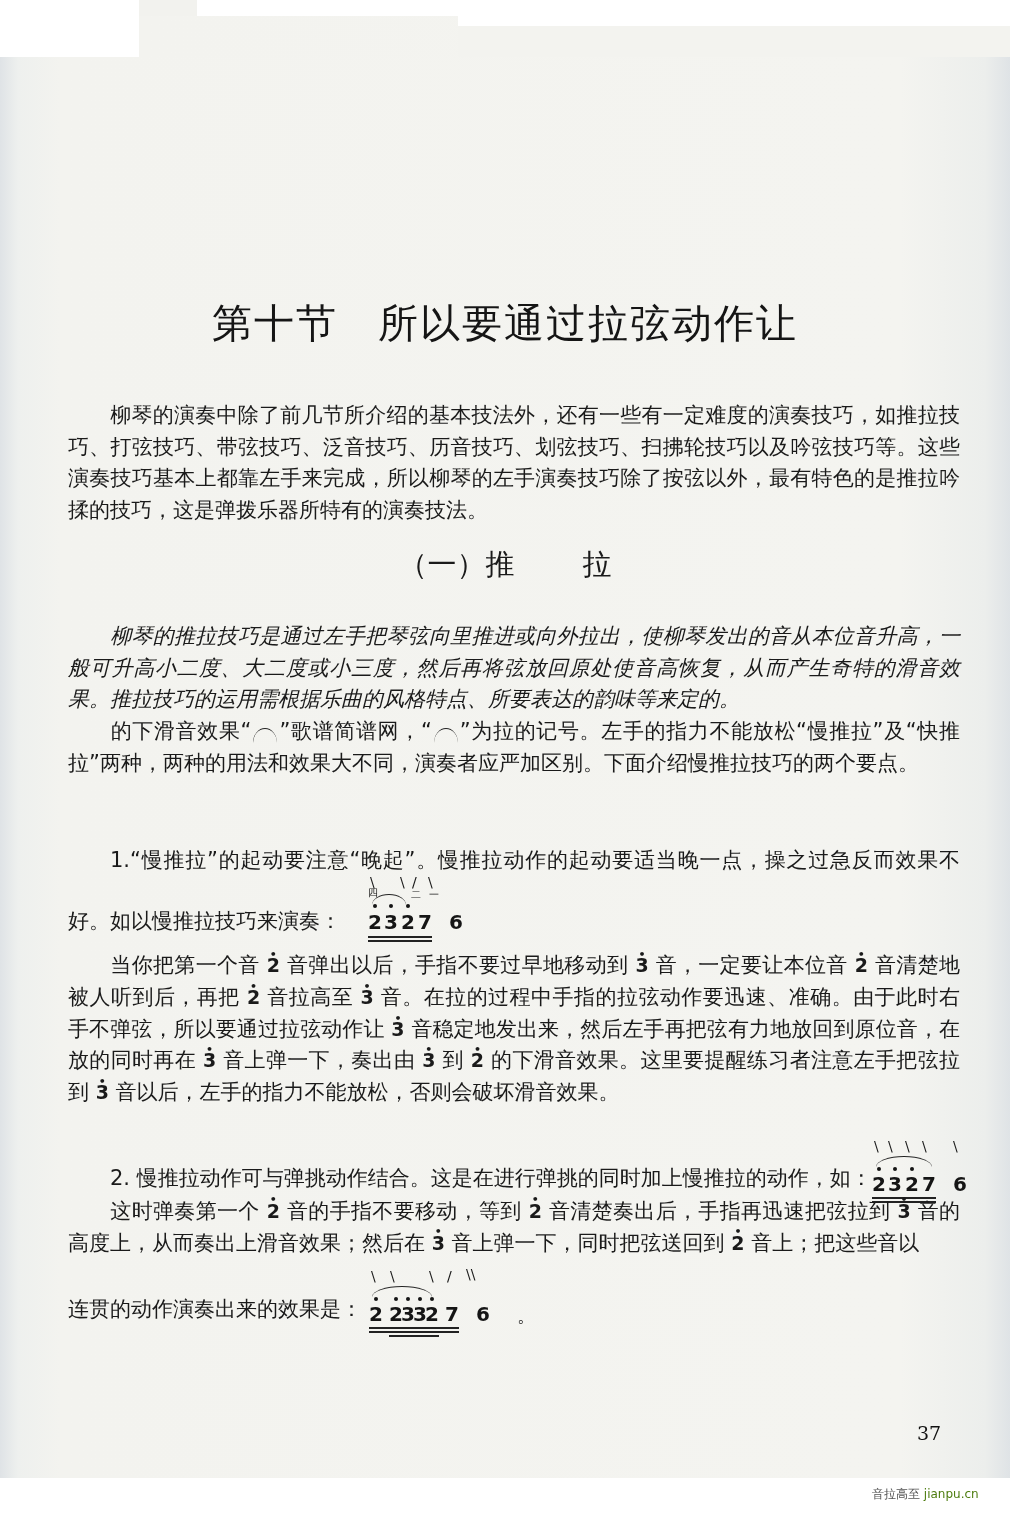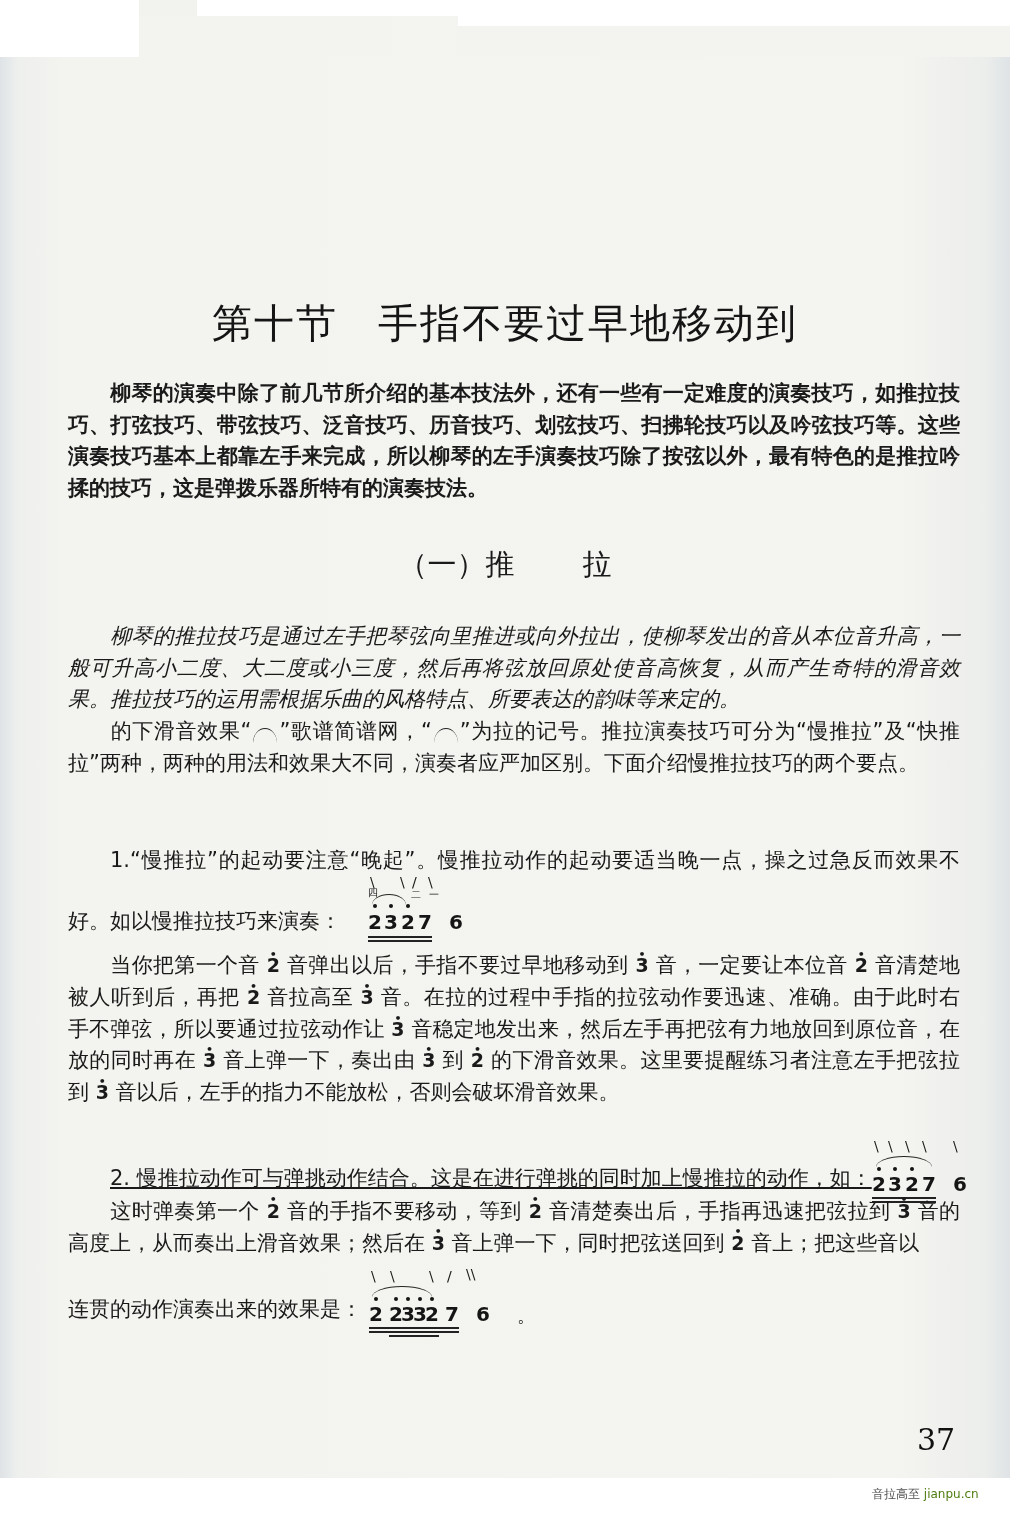--- a/index.html
+++ b/index.html
@@ -50,21 +50,21 @@
     position:absolute; font-family:"DejaVu Sans", "Liberation Sans", sans-serif; font-weight:bold;
     font-size:20px; color:#151515;
   }
   .notation .n { position:absolute; top:0; }
   .notation .dot { position:absolute; width:4px; height:4px; border-radius:50%; background:#151515; }
   .notation .ul { position:absolute; height:1.5px; background:#222; }
   .notation .mark { position:absolute; font-weight:normal; font-size:14px; }
   .arc { position:absolute; border-top:1.6px solid #222; border-radius:50% 50% 0 0 / 100% 100% 0 0; }
 
   .page-number {
-    position:absolute; top:1422px; left:917px; font-size:30px; color:#111;
+    position:absolute; top:1422px; left:917px; font-size:19px; color:#111;
     font-family:"DejaVu Serif","Liberation Serif",serif;
   }
   .watermark {
     position:absolute; top:1486px; left:872px; font-size:12px; color:#555;
     font-family:"DejaVu Sans","Liberation Sans",sans-serif;
   }
   .watermark .site { color:#4d7c0f; }
   .bottom-white { position:absolute; left:0; top:1478px; width:1018px; height:43px; background:#fff; }
   .sym-arc { display:inline-block; width:28px; height:12px; position:relative; vertical-align:middle; }
   .sym-arc::before { content:""; position:absolute; left:2px; right:2px; top:2px; height:14px; border-top:1.6px solid #222; border-radius:50% 50% 0 0 / 100% 100% 0 0; }
@@ -74,32 +74,32 @@
 
 <div class="cover-left"></div>
 <div class="tab-top"></div>
 <div class="page-upper"></div>
 <div class="cover-right"></div>
 <div class="page-upper2"></div>
 
 <div class="page"></div>
 
 <div class="title">
-  <span>第十节</span><span class="gap"></span><span>手指不要过早地移动到</span>
+  <span>第十节</span><span class="gap"></span><span>所以要通过拉弦动作让</span>
 </div>
 
-<div class="para" style="top:378px;font-weight:bold;"><span class="indent"></span><span>柳琴的演奏中除了前几节所介绍的基本技法外，还有一些有一定难度的演奏技巧，如推拉技巧、打弦技巧、带弦技巧、泛音技巧、历音技巧、划弦技巧、扫拂轮技巧以及吟弦技巧等。这些演奏技巧基本上都靠左手来完成，所以柳琴的左手演奏技巧除了按弦以外，最有特色的是推拉吟揉的技巧，这是弹拨乐器所特有的演奏技法。</span></div>
+<div class="para" style="top:400px;"><span class="indent"></span><span>柳琴的演奏中除了前几节所介绍的基本技法外，还有一些有一定难度的演奏技巧，如推拉技巧、打弦技巧、带弦技巧、泛音技巧、历音技巧、划弦技巧、扫拂轮技巧以及吟弦技巧等。这些演奏技巧基本上都靠左手来完成，所以柳琴的左手演奏技巧除了按弦以外，最有特色的是推拉吟揉的技巧，这是弹拨乐器所特有的演奏技法。</span></div>
 
 <div class="subhead">
   <span>（一）推</span><span class="sp"></span><span>拉</span>
 </div>
 
 <div class="para" style="top:621px;font-style:italic;"><span class="indent"></span><span>柳琴的推拉技巧是通过左手把琴弦向里推进或向外拉出，使柳琴发出的音从本位音升高，一般可升高小二度、大二度或小三度，然后再将弦放回原处使音高恢复，从而产生奇特的滑音效果。推拉技巧的运用需根据乐曲的风格特点、所要表达的韵味等来定的。</span></div>
 
-<div class="para" style="top:716px;"><span class="indent"></span><span>的下滑音效果“</span><span class="sym-arc"></span><span>”歌谱简谱网，“</span><span class="sym-arc"></span><span>”为拉的记号。推拉演奏技巧可分为“慢推拉”及“快推拉”两种，两种的用法和效果大不同，演奏者应严加区别。下面介绍慢推拉技巧的两个要点。</span></div>
+<div class="para" style="top:716px;"><span class="indent"></span><span>的下滑音效果“</span><span class="sym-arc"></span><span>”歌谱简谱网，“</span><span class="sym-arc"></span><span>”为拉的记号。左手的指力不能放松“慢推拉”及“快推拉”两种，两种的用法和效果大不同，演奏者应严加区别。下面介绍慢推拉技巧的两个要点。</span></div>
 
 <div class="para" style="top:830px; line-height:61px;"><span class="indent"></span><span>1.“慢推拉”的起动要注意“晚起”。慢推拉动作的起动要适当晚一点，操之过急反而效果不好。如以慢推拉技巧来演奏：</span></div>
 
 <div class="notation" style="left:368px; top:898px; width:110px; height:40px;">
   <span class="mark" style="left:2px;top:-24px;">\</span>
   <span class="mark" style="left:32px;top:-24px;">\</span>
   <span class="mark" style="left:44px;top:-24px;">/</span>
   <span class="mark" style="left:60px;top:-24px;">\</span>
   <span class="mark" style="left:0px;top:-12px;font-size:10px;">四</span>
   <span class="mark" style="left:43px;top:-10px;font-size:10px;">二</span>
@@ -112,21 +112,21 @@
   <span class="n" style="left:16px;top:12px;">3</span>
   <span class="n" style="left:33px;top:12px;">2</span>
   <span class="n" style="left:50px;top:12px;">7</span>
   <span class="n" style="left:81px;top:12px;">6</span>
   <span class="ul" style="left:0;top:38px;width:64px;"></span>
   <span class="ul" style="left:0;top:42px;width:64px;"></span>
 </div>
 
 <div class="para" style="top:950px; line-height:31.8px;"><span class="indent"></span><span>当你把第一个音</span> <span class="jp hi">2</span> <span>音弹出以后，手指不要过早地移动到</span> <span class="jp hi">3</span> <span>音，一定要让本位音</span> <span class="jp hi">2</span> <span>音清楚地被人听到后，再把</span> <span class="jp hi">2</span> <span>音拉高至</span> <span class="jp hi">3</span> <span>音。在拉的过程中手指的拉弦动作要迅速、准确。由于此时右手不弹弦，所以要通过拉弦动作让</span> <span class="jp hi">3</span> <span>音稳定地发出来，然后左手再把弦有力地放回到原位音，在放的同时再在</span> <span class="jp hi">3</span> <span>音上弹一下，奏出由</span> <span class="jp hi">3</span> <span>到</span> <span class="jp hi">2</span> <span>的下滑音效果。这里要提醒练习者注意左手把弦拉到</span> <span class="jp hi">3</span> <span>音以后，左手的指力不能放松，否则会破坏滑音效果。</span></div>
 
-<div class="para" style="top:1163px;text-decoration:underline;"><span class="indent"></span><span>2. 慢推拉动作可与弹挑动作结合。这是在进行弹挑的同时加上慢推拉的动作，如：</span></div>
+<div class="para" style="top:1163px;"><span class="indent"></span><span>2. 慢推拉动作可与弹挑动作结合。这是在进行弹挑的同时加上慢推拉的动作，如：</span></div>
 
 <div class="notation" style="left:872px; top:1162px; width:110px; height:40px;">
   <span class="mark" style="left:2px;top:-24px;">\</span>
   <span class="mark" style="left:16px;top:-24px;">\</span>
   <span class="mark" style="left:33px;top:-24px;">\</span>
   <span class="mark" style="left:50px;top:-24px;">\</span>
   <span class="mark" style="left:81px;top:-24px;">\</span>
   <div class="arc" style="left:4px;top:-6px;width:56px;height:10px;"></div>
   <span class="dot" style="left:5px;top:5px;"></span>
   <span class="dot" style="left:21px;top:5px;"></span>

